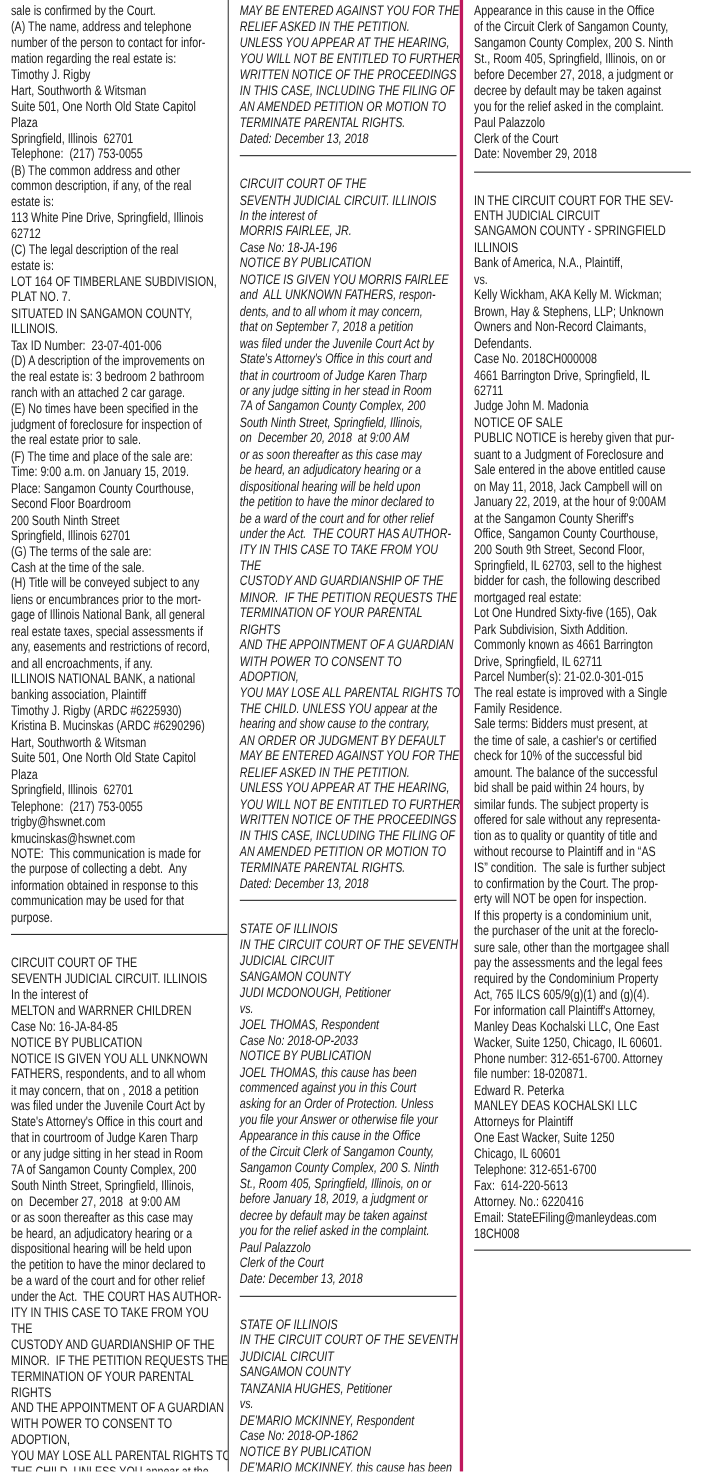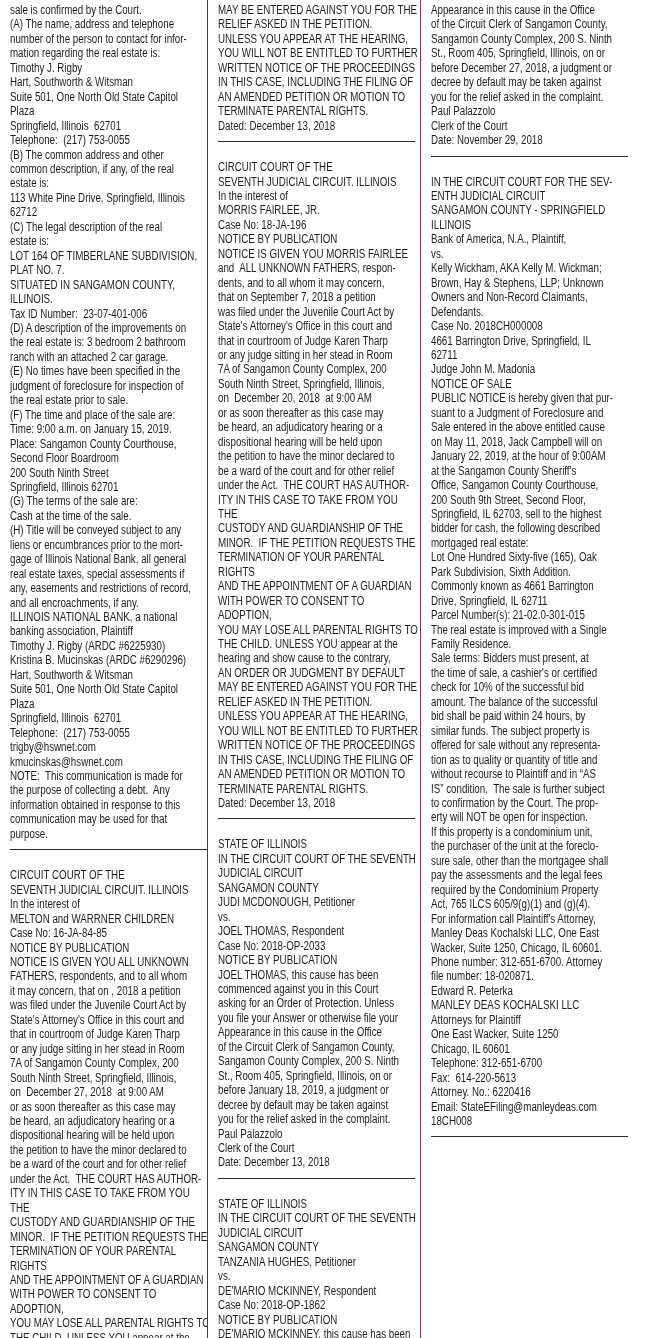--- a/index.html
+++ b/index.html
@@ -14,21 +14,21 @@
     overflow: hidden;
     font-family: "Liberation Sans", "DejaVu Sans", sans-serif;
   }
 
   .col {
     box-sizing: border-box;
     overflow: hidden;
     padding: 3px 0 0 10px;
   }
   .col-1 { width: 217px; border-right: 1px solid #3d3d3d; }
-  .col-2 { width: 221px; border-right: 1px solid #be185d; }
+  .col-2 { width: 221px; border-right: 3px solid #be185d; font-style: italic; }
   .col-3 { width: 220px; }
 
   .seg {
     font-size: 12.5px;
     line-height: 14.45px;
     color: #1c1c1c;
     white-space: pre-wrap;
     width: 258px;
     transform: scaleX(0.78);
     transform-origin: 0 0;

